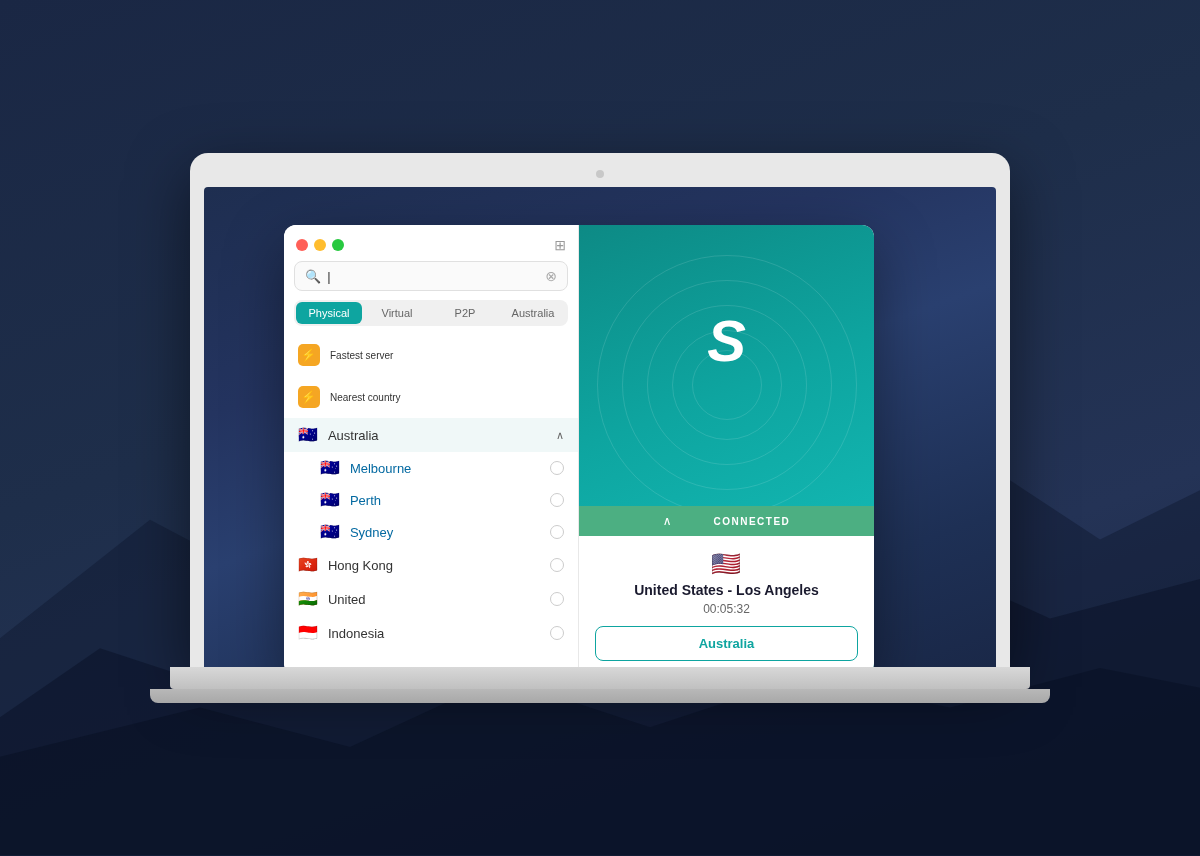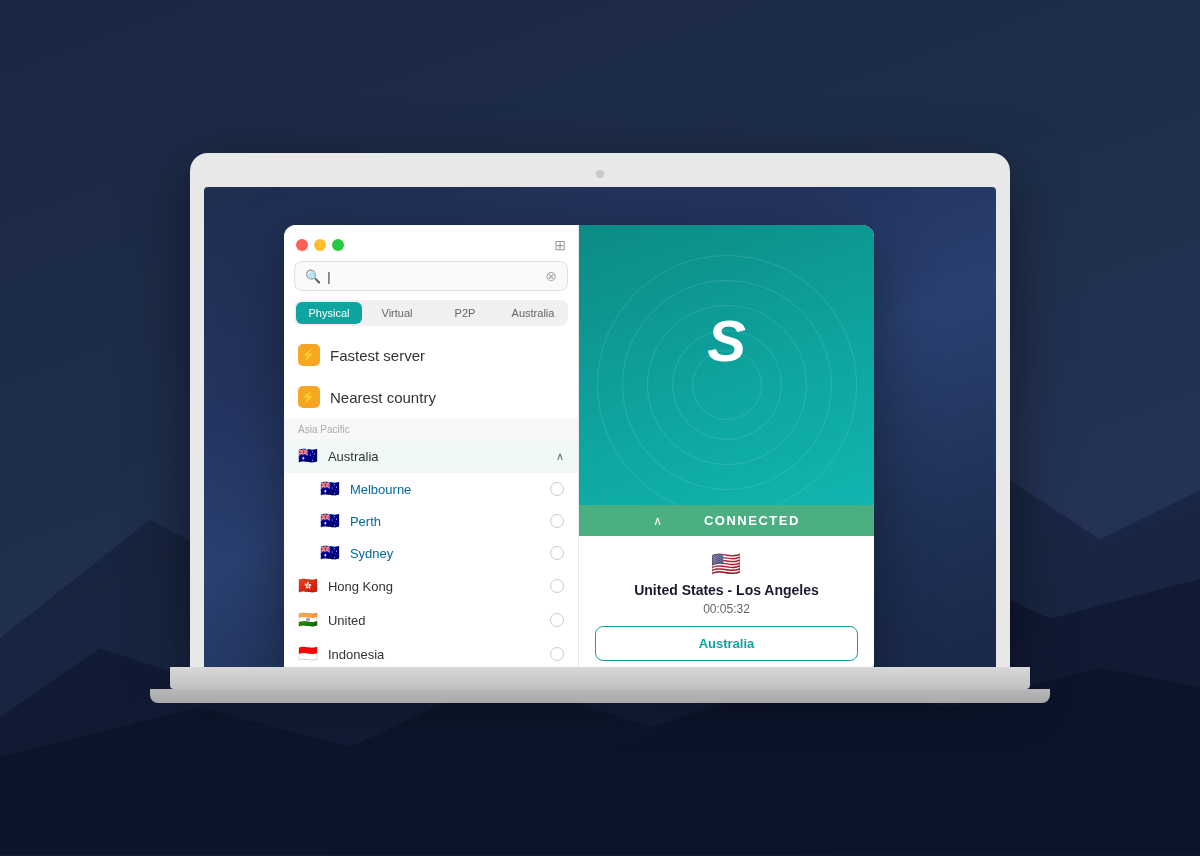--- a/index.html
+++ b/index.html
@@ -211,21 +211,21 @@
       background: #f5a623;
       border-radius: 5px;
       display: flex;
       align-items: center;
       justify-content: center;
       font-size: 12px;
       color: white;
     }
 
     .item-label {
-      font-size: 15px;
+      font-size: 10px;
       color: #333;
       font-weight: 400;
     }
 
     .section-header {
       padding: 6px 14px 4px;
       font-size: 10px;
       color: #aaa;
       font-weight: 500;
       background: #f8f8f8;
@@ -347,21 +347,21 @@
       gap: 6px;
     }
 
     .connected-chevron {
       color: white;
       font-size: 12px;
     }
 
     .connected-text {
       color: white;
-      font-size: 13px;
+      font-size: 10px;
       font-weight: 700;
       letter-spacing: 1.5px;
       text-transform: uppercase;
       padding-left: 36px;
     }
 
     .connected-card {
       background: white;
       padding: 14px 16px;
       display: flex;
@@ -448,21 +448,20 @@
             <div class="special-item">
               <div class="bolt-icon">⚡</div>
               <span class="item-label">Fastest server</span>
             </div>
 
             <div class="special-item">
               <div class="bolt-icon">⚡</div>
               <span class="item-label">Nearest country</span>
             </div>
 
-            <div class="section-header">Asia Pacific</div>
 
             <div class="country-item">
               <span class="flag-emoji">🇦🇺</span>
               <span class="country-name">Australia</span>
               <span class="chevron-up">∧</span>
             </div>
 
             <div class="server-item">
               <span class="flag-emoji">🇦🇺</span>
               <span class="server-name">Melbourne</span>

